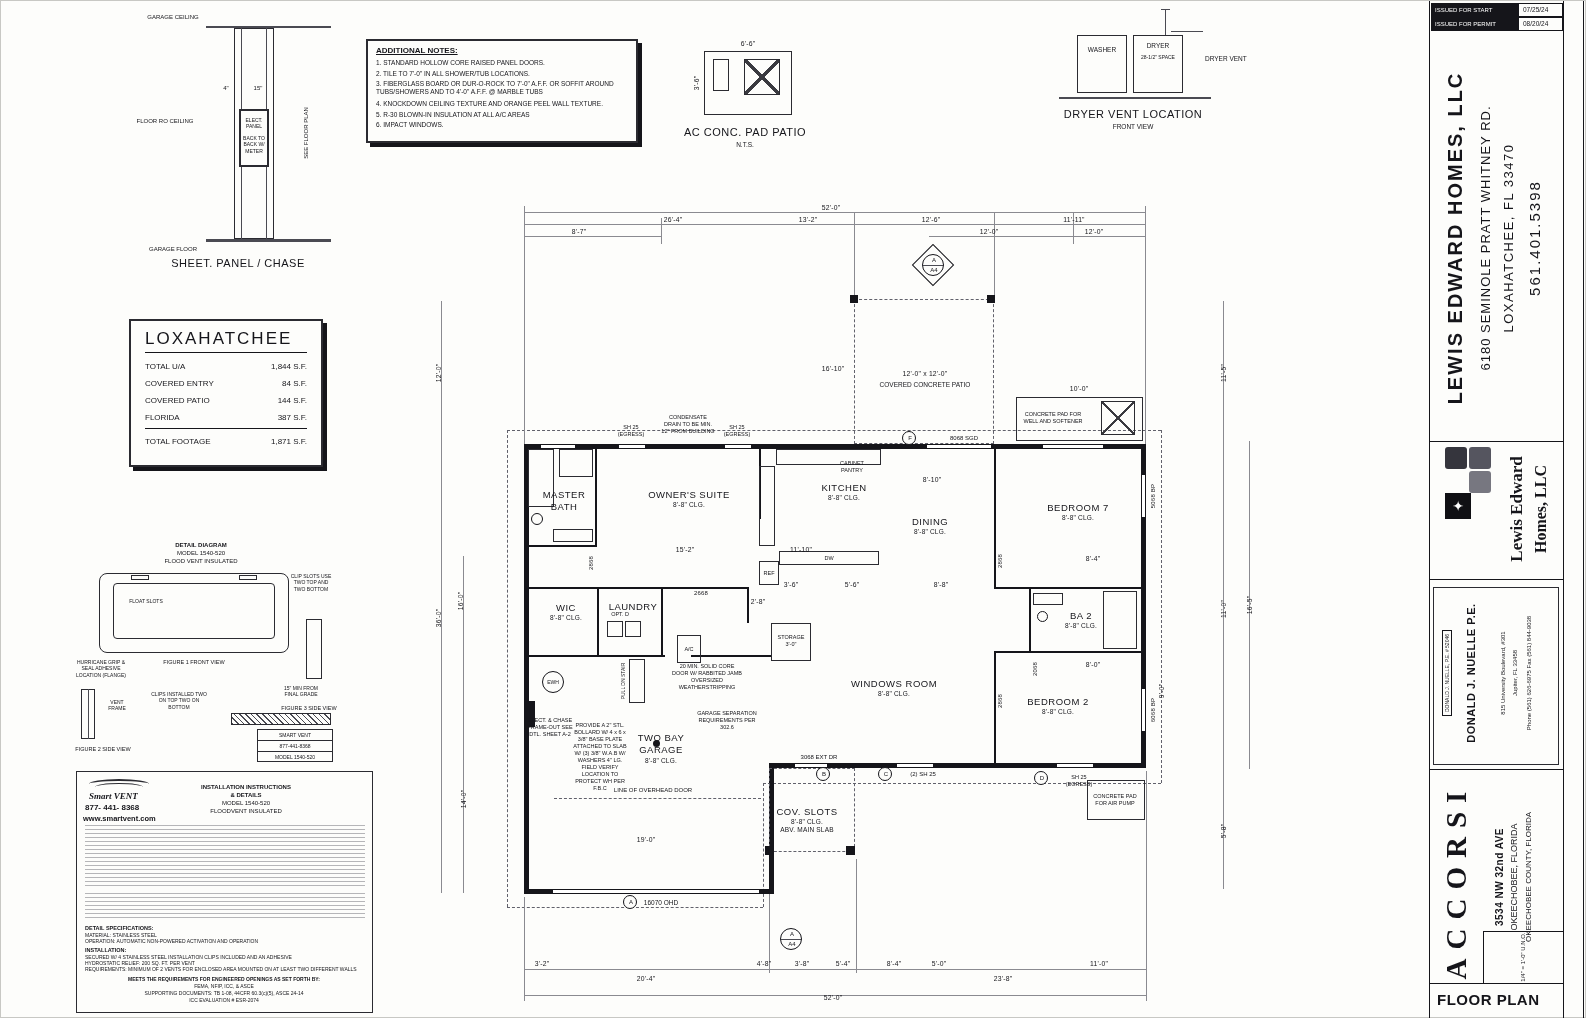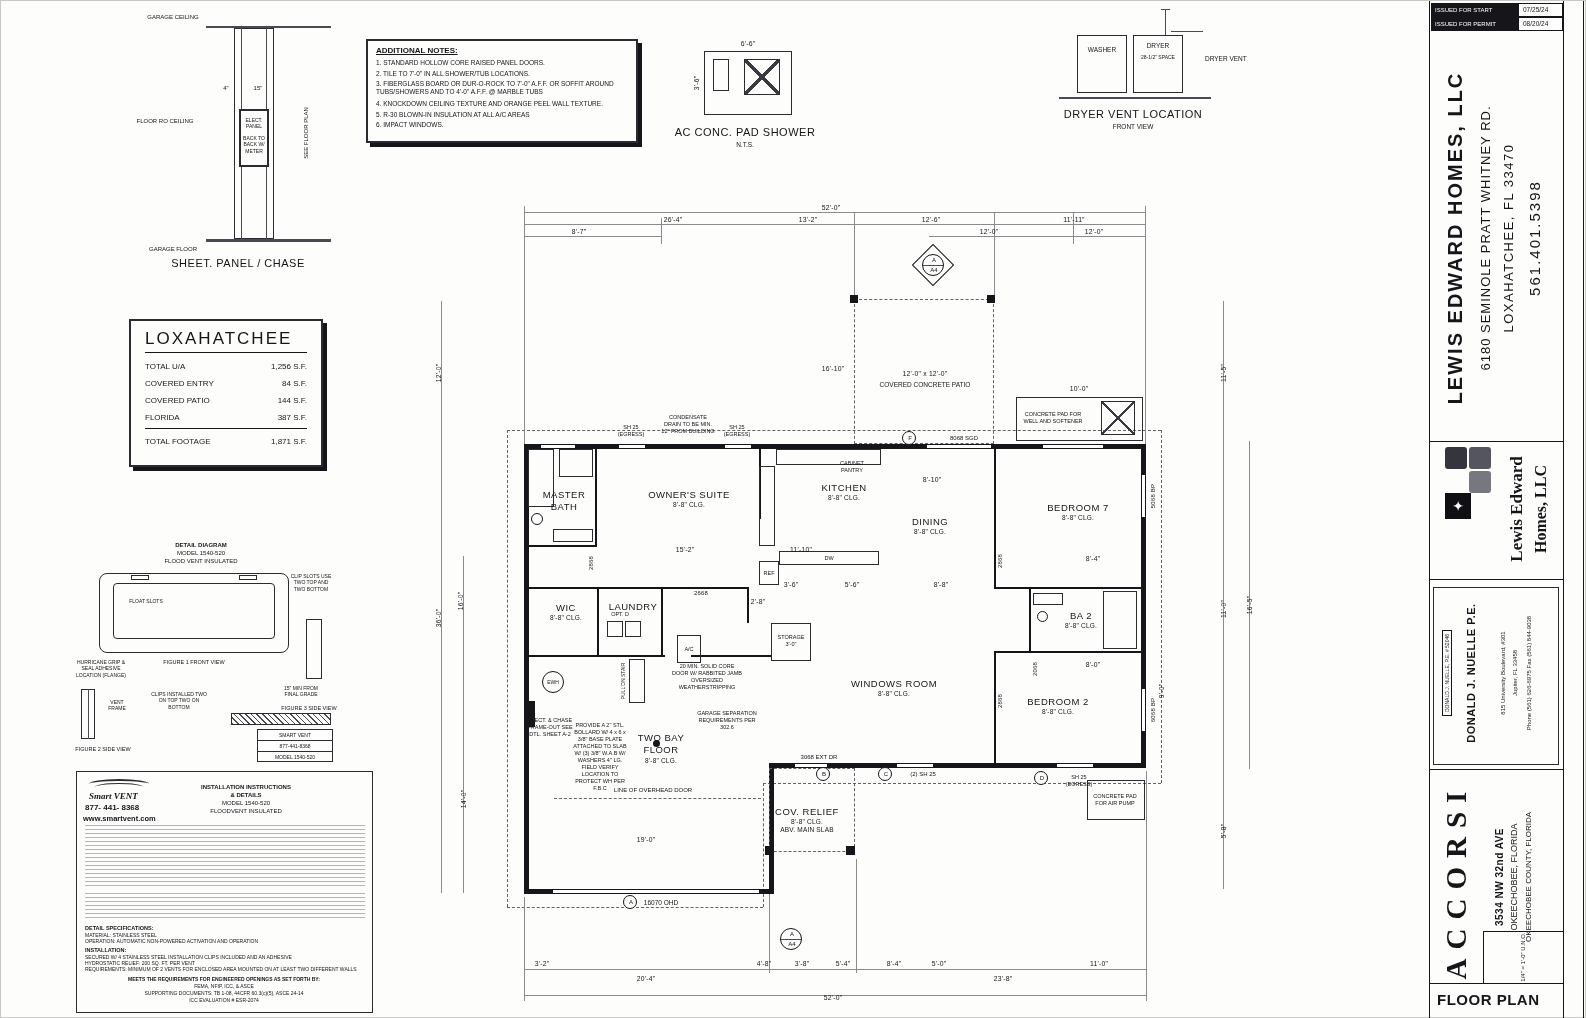--- a/index.html
+++ b/index.html
@@ -66,21 +66,21 @@
     <div class="f65" style="margin-bottom:3.5px">5. R-30 BLOWN-IN INSULATION AT ALL A/C AREAS</div>
     <div class="f65">6. IMPACT WINDOWS.</div>
   </div>
 
   <div>
     <div class="o" style="left:703px;top:50px;width:88px;height:64px"></div>
     <div class="o" style="left:712px;top:58px;width:16px;height:32px"></div>
     <div class="o xbox" style="left:743px;top:58px;width:36px;height:36px"></div>
     <span class="t c dim" style="left:747px;top:42px">6'-6"</span>
     <span class="t r dim" style="left:695px;top:82px">3'-6"</span>
-    <span class="t c f11" style="left:744px;top:131px;letter-spacing:.5px">AC CONC. PAD SHOWER</span>
+    <span class="t c f11" style="left:744px;top:131px;letter-spacing:.5px">AC CONC. PAD PATIO</span>
     <span class="t c f65" style="left:744px;top:143px">N.T.S.</span>
   </div>
 
 
   <div>
     <div class="o" style="left:1076px;top:34px;width:50px;height:58px"></div>
     <div class="o" style="left:1132px;top:34px;width:50px;height:58px"></div>
     <span class="t c f65" style="left:1101px;top:48px">WASHER</span>
     <span class="t c f65" style="left:1157px;top:44px">DRYER</span>
     <span class="t c f5 wd" style="left:1157px;top:56px;width:40px">28-1/2" SPACE</span>
@@ -90,21 +90,21 @@
     <span class="t f65" style="left:1204px;top:54px">DRYER VENT</span>
     <div class="lh" style="left:1058px;top:96px;width:152px;height:2px"></div>
     <span class="t c f11" style="left:1132px;top:113px;letter-spacing:.5px">DRYER VENT LOCATION</span>
     <span class="t c f65" style="left:1132px;top:125px">FRONT VIEW</span>
   </div>
 
   <div class="o shadowbox" style="left:128px;top:318px;width:194px;height:148px;border-width:2.5px;padding:8px 14px;background:#fdfdfb">
     <div style="font-size:17px;letter-spacing:2px;border-bottom:1.5px solid #15151a;padding-bottom:3px;margin-bottom:9px">LOXAHATCHEE</div>
     <div style="display:flex;justify-content:space-between;margin-bottom:8px">
       <span class="f8">TOTAL U/A</span>
-      <span class="f8">1,256 S.F.</span>
+      <span class="f8">1,844 S.F.</span>
     </div>
     <div style="display:flex;justify-content:space-between;margin-bottom:8px">
       <span class="f8">COVERED ENTRY</span>
       <span class="f8">84 S.F.</span>
     </div>
     <div style="display:flex;justify-content:space-between;margin-bottom:8px">
       <span class="f8">COVERED PATIO</span>
       <span class="f8">144 S.F.</span>
     </div>
     <div style="display:flex;justify-content:space-between;margin-bottom:8px;border-bottom:1px solid #15151a;padding-bottom:6px">
@@ -298,25 +298,25 @@
     </div>
     <div class="t c room" style="left:893px;top:686px">
       <div>WINDOWS ROOM</div>
       <div class="clg">8'-8" CLG.</div>
     </div>
     <div class="t c room" style="left:1057px;top:704px">
       <div>BEDROOM 2</div>
       <div class="clg">8'-8" CLG.</div>
     </div>
     <div class="t c room wd" style="left:660px;top:748px;width:56px">
-      <div>TWO BAY FLOOR</div>
+      <div>TWO BAY GARAGE</div>
       <div class="clg">8'-8" CLG.</div>
     </div>
     <div class="t c room" style="left:806px;top:818px">
-      <div>COV. RELIEF</div>
+      <div>COV. SLOTS</div>
       <div class="clg">8'-8" CLG.</div>
       <div class="clg">ABV. MAIN SLAB</div>
     </div>
 
     <span class="t c f55 wd" style="left:687px;top:424px;width:54px">CONDENSATE DRAIN TO BE MIN. 12" FROM BUILDING</span>
     <span class="t c dim" style="left:924px;top:372px">12'-0" x 12'-0"</span>
     <span class="t c f65 wd" style="left:924px;top:384px;width:96px">COVERED CONCRETE PATIO</span>
     <span class="t c f55 wd" style="left:1052px;top:417px;width:62px">CONCRETE PAD FOR WELL AND SOFTENER</span>
     <span class="t c f55 wd" style="left:1114px;top:799px;width:46px">CONCRETE PAD FOR AIR PUMP</span>
     <span class="t c f55 wd" style="left:851px;top:466px;width:40px">CABINET PANTRY</span>

